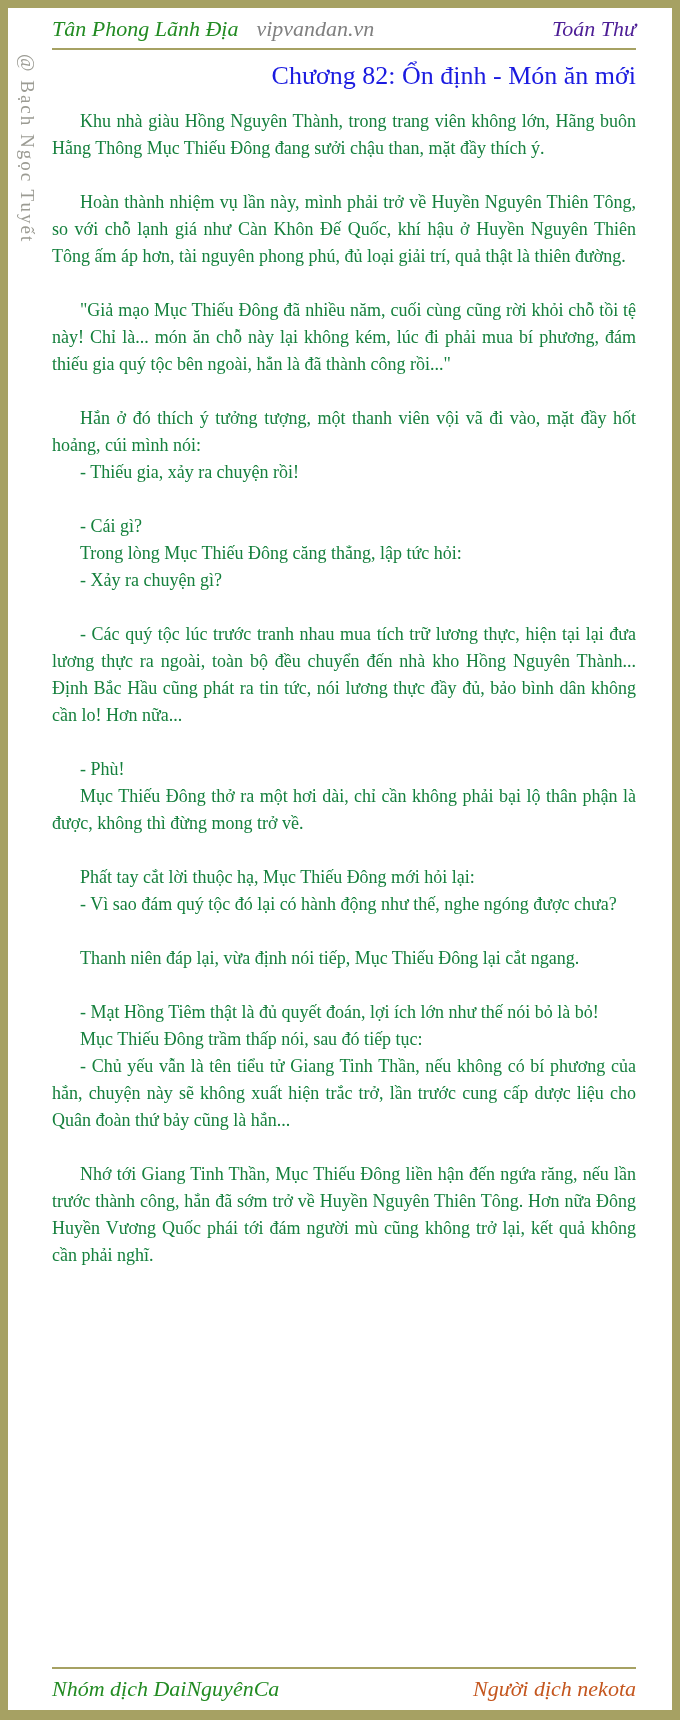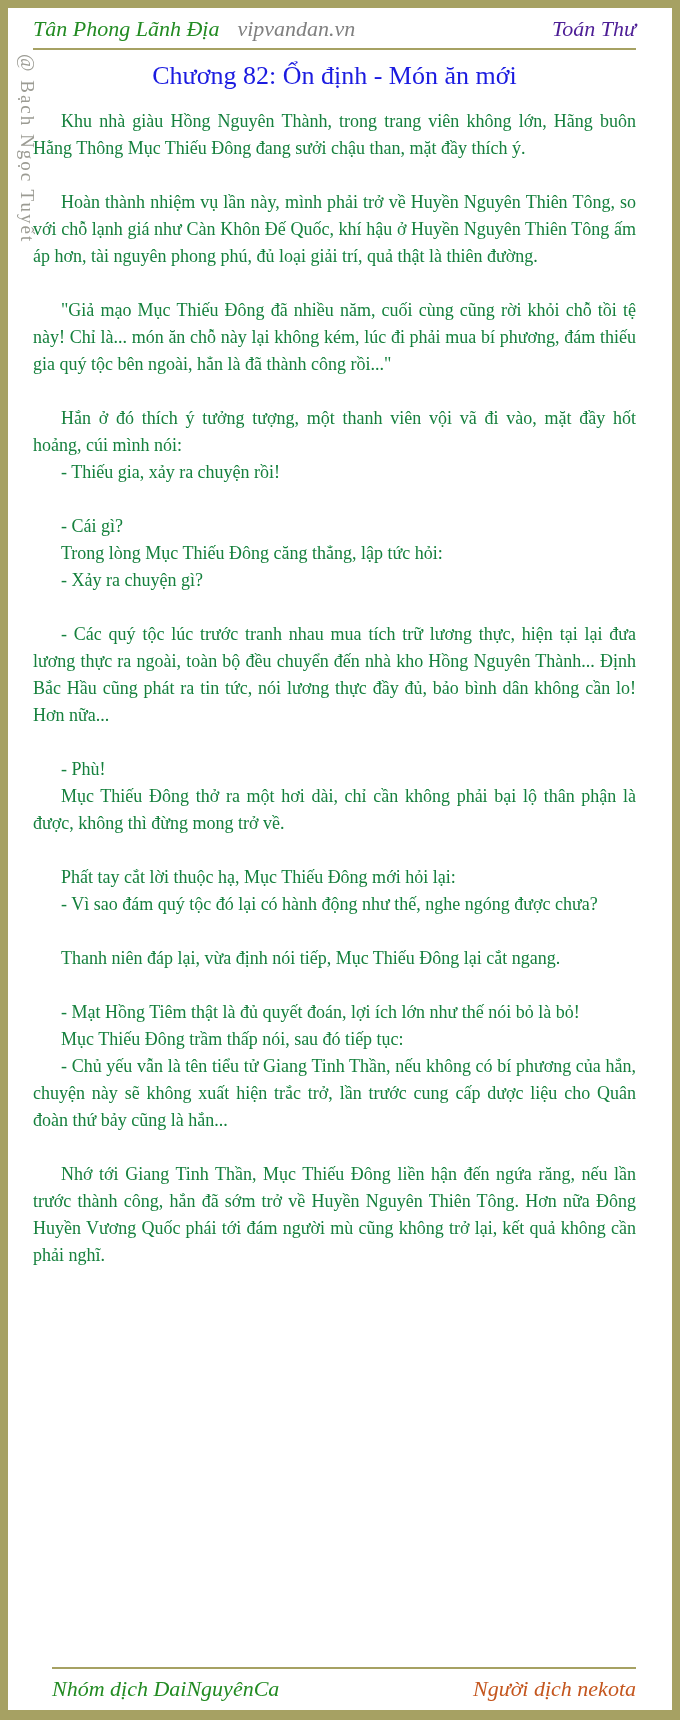--- a/index.html
+++ b/index.html
@@ -6,29 +6,29 @@
   .page{
     position:relative;
     width:680px;height:1720px;
     box-sizing:border-box;
     background:#fff;
     border:8px solid #a6a163;
     border-bottom-width:10px;
     font-family:"Liberation Serif","DejaVu Serif",serif;
     overflow:hidden;
   }
-  .inner{padding:4px 36px 0 25px;}
+  .inner{padding:4px 36px 0 44px;}
   
   .hdr{display:flex;align-items:baseline;line-height:34px;font-size:22px;font-style:italic;}
   .hdr .site{color:#228b22;}
   .hdr .domain{color:#808080;margin-left:18px;}
   .hdr .book{color:#4c1d95;margin-left:auto;}
   .hrule{border:none;border-top:2px solid #a6a163;margin:2px 0 0 0;}
   
-  .title{color:#1b1be0;font-size:26px;line-height:40px;text-align:center;margin:6px 0 0 0;font-weight:normal;}
+  .title{color:#1b1be0;font-size:26px;line-height:40px;text-align:right;margin:6px 0 0 0;font-weight:normal;}
   
   .watermark{
     position:absolute;left:8px;top:46px;
     writing-mode:vertical-rl;
     color:#9c9c94;font-size:19px;letter-spacing:2px;
     white-space:nowrap;
   }
   
   .body{margin-top:12px;font-size:18px;line-height:27px;color:#15803d;text-align:justify;}
   .pgroup{margin:0 0 27px 0;}

